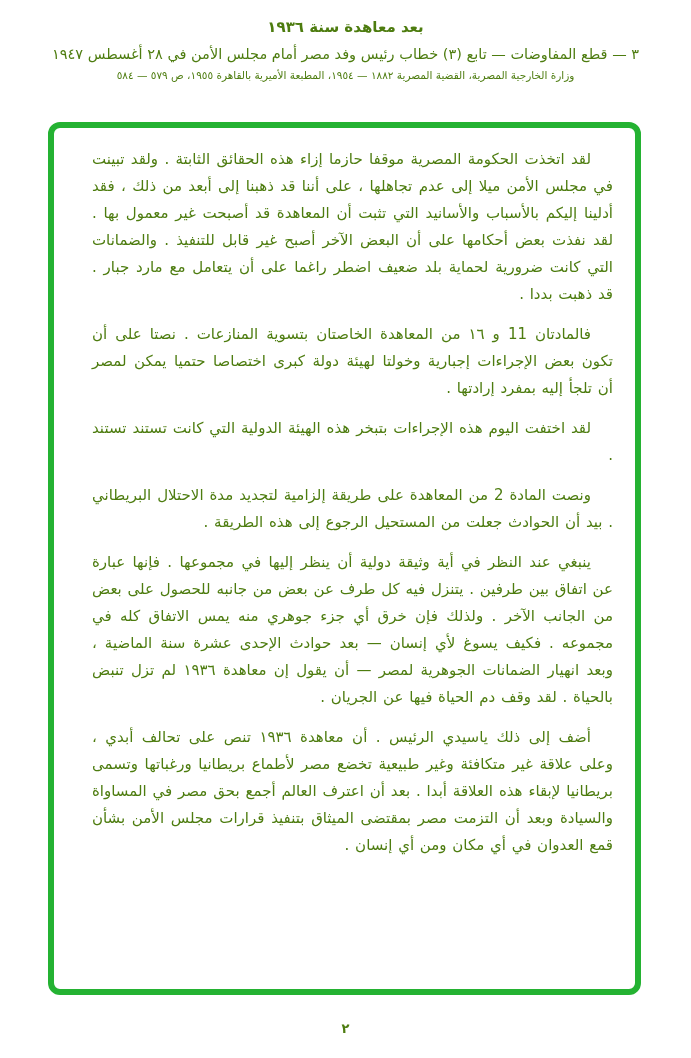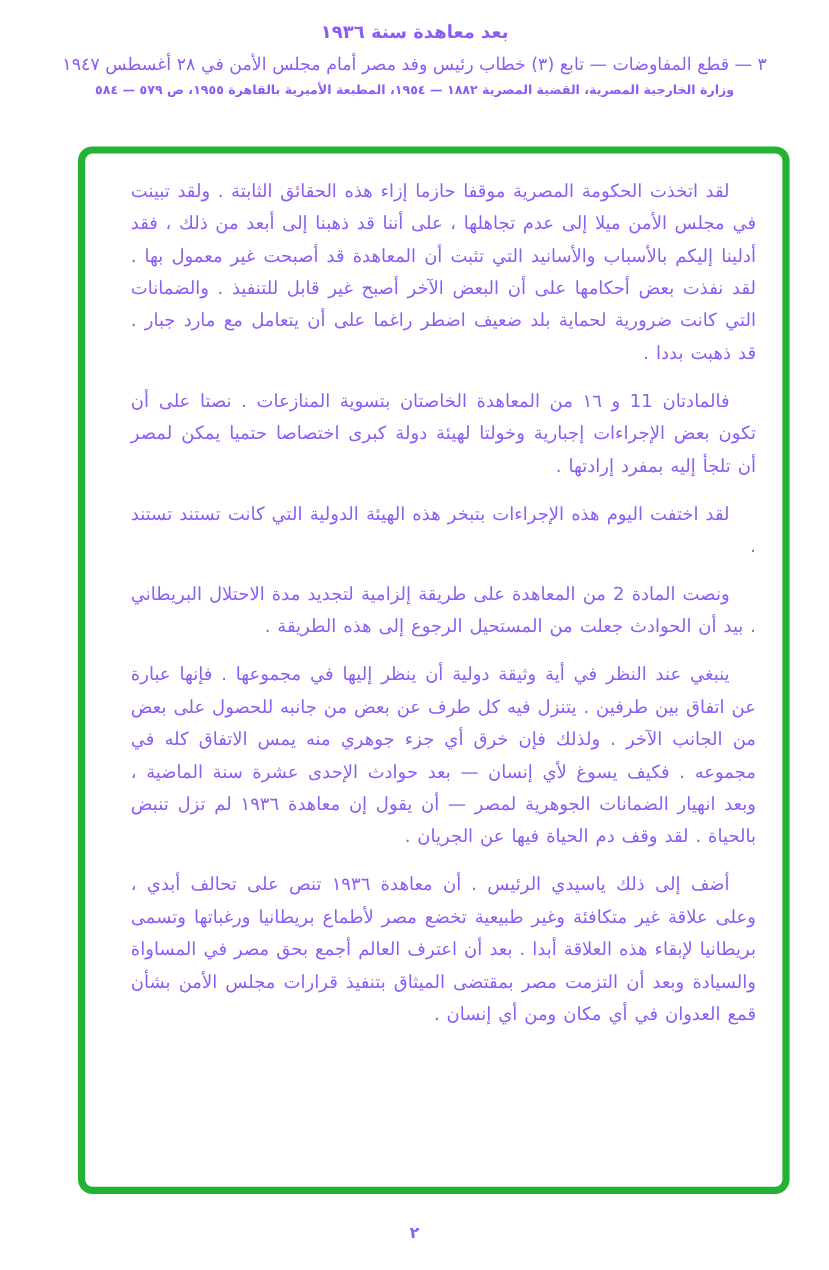--- a/index.html
+++ b/index.html
@@ -6,21 +6,21 @@
     margin: 0;
     padding: 0;
     background: #ffffff;
   }
   #page {
     position: relative;
     width: 691px;
     height: 1058px;
     background: #ffffff;
     font-family: "DejaVu Sans", sans-serif;
-    color: #8b5cf6;
+    color: #4d7c0f;
     direction: rtl;
     overflow: hidden;
   }
   .header {
     position: absolute;
     top: 18px;
     left: 0;
     width: 100%;
     text-align: center;
   }
@@ -30,27 +30,27 @@
     margin: 0 0 10px 0;
     letter-spacing: 0.5px;
   }
   .header-subtitle {
     font-size: 14.5px;
     font-weight: normal;
     margin: 0 0 7px 0;
   }
   .header-source {
     font-size: 10.5px;
-    font-weight: bold;
+    font-weight: normal;
     margin: 5px;
   }
   .content-box {
     position: absolute;
     top: 122px;
-    left: 65px;
+    left: 48px;
     width: 593px;
     height: 873px;
     box-sizing: border-box;
     border: 6px solid #24b232;
     border-radius: 12px;
     background: #ffffff;
     padding: 18px 22px 0 38px;
     overflow: hidden;
   }
   .content-box p {

